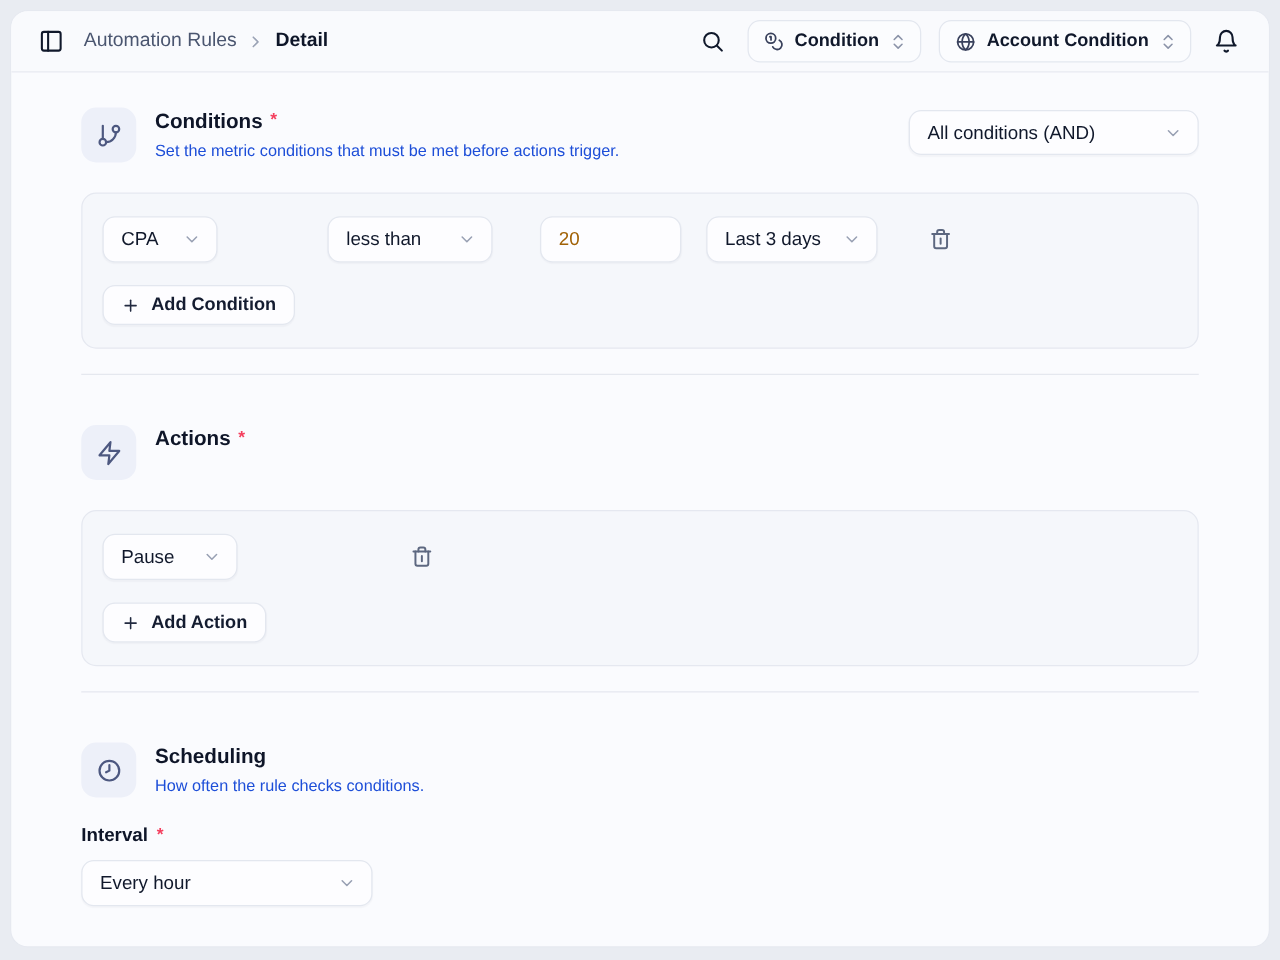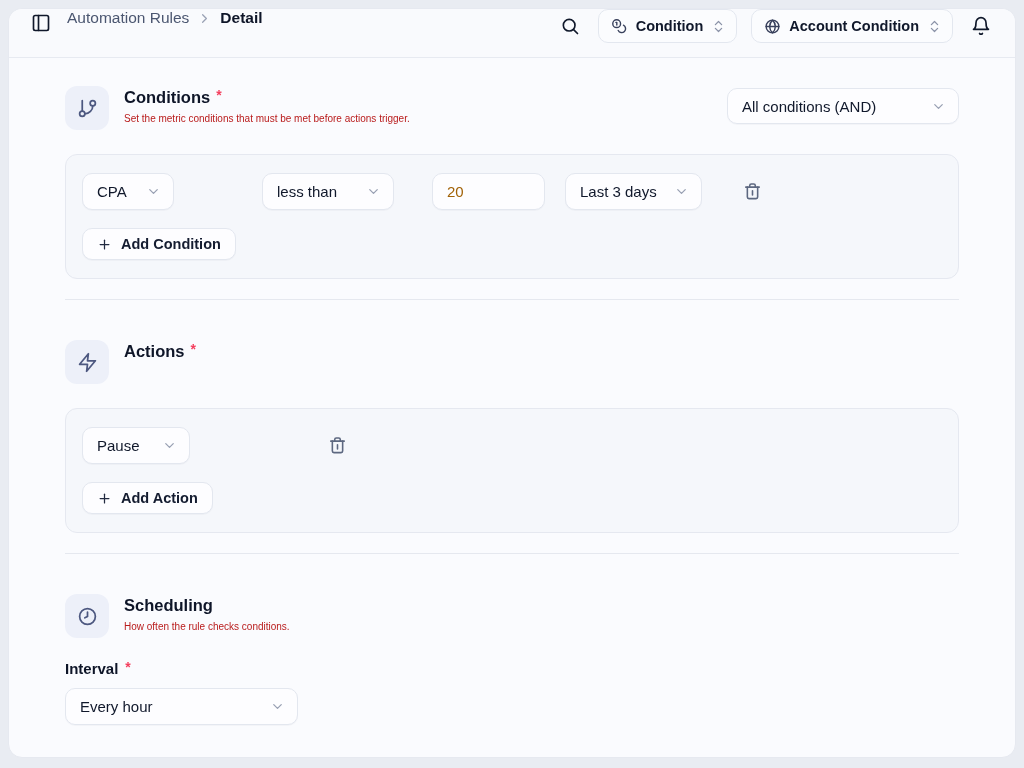--- a/index.html
+++ b/index.html
@@ -15,21 +15,21 @@
     position:absolute; left:8px; top:8px; right:8px; bottom:10px;
     background:#fafbfe;
     border:1px solid #e6e9f0;
     border-radius:14px;
     overflow:hidden;
     display:flex; flex-direction:column;
   }
   
   .topbar {
     height:49px; flex:0 0 49px;
-    display:flex; align-items:flex-start;
+    display:flex; align-items:center;
     padding:0 20px 0 18px;
     border-bottom:1px solid #e7eaf1;
     background:#f9fafd;
   }
   .icon-btn {
     background:none; border:none; cursor:pointer;
     display:flex; align-items:center; justify-content:center;
     color:#10182b; padding:4px;
   }
   .icon-btn svg { width:20px; height:20px; }
@@ -59,21 +59,21 @@
     width:44px; height:44px; border-radius:12px;
     background:#edf0f9; color:#4d5880;
     display:flex; align-items:center; justify-content:center;
     flex:0 0 44px;
   }
   .icon-tile svg { width:21px; height:21px; }
   .head-text { padding-top:2px; }
   .title-row { display:flex; align-items:flex-start; gap:6px; }
   .sec-title { font-size:16.5px; font-weight:700; color:#0e1528; }
   .req { color:#f43f5e; font-size:14px; font-weight:700; margin-top:-1px; }
-  .sec-subtitle { font-size:10px; color:#b91c1c; margin-top:6px; }
+  .sec-subtitle { font-size:13px; color:#1d4ed8; margin-top:6px; }
   
   .select {
     display:flex; align-items:center; justify-content:space-between;
     height:37px; padding:0 12px 0 14px;
     background:#fdfdff; border:1px solid #e3e7ef; border-radius:10px;
     font-size:15px; color:#10182b; cursor:pointer;
     font-family:inherit;
     box-shadow:0 1px 1px rgba(20,30,60,.03);
   }
   .select .chev { display:flex; color:#98a0b3; margin-left:10px; }

